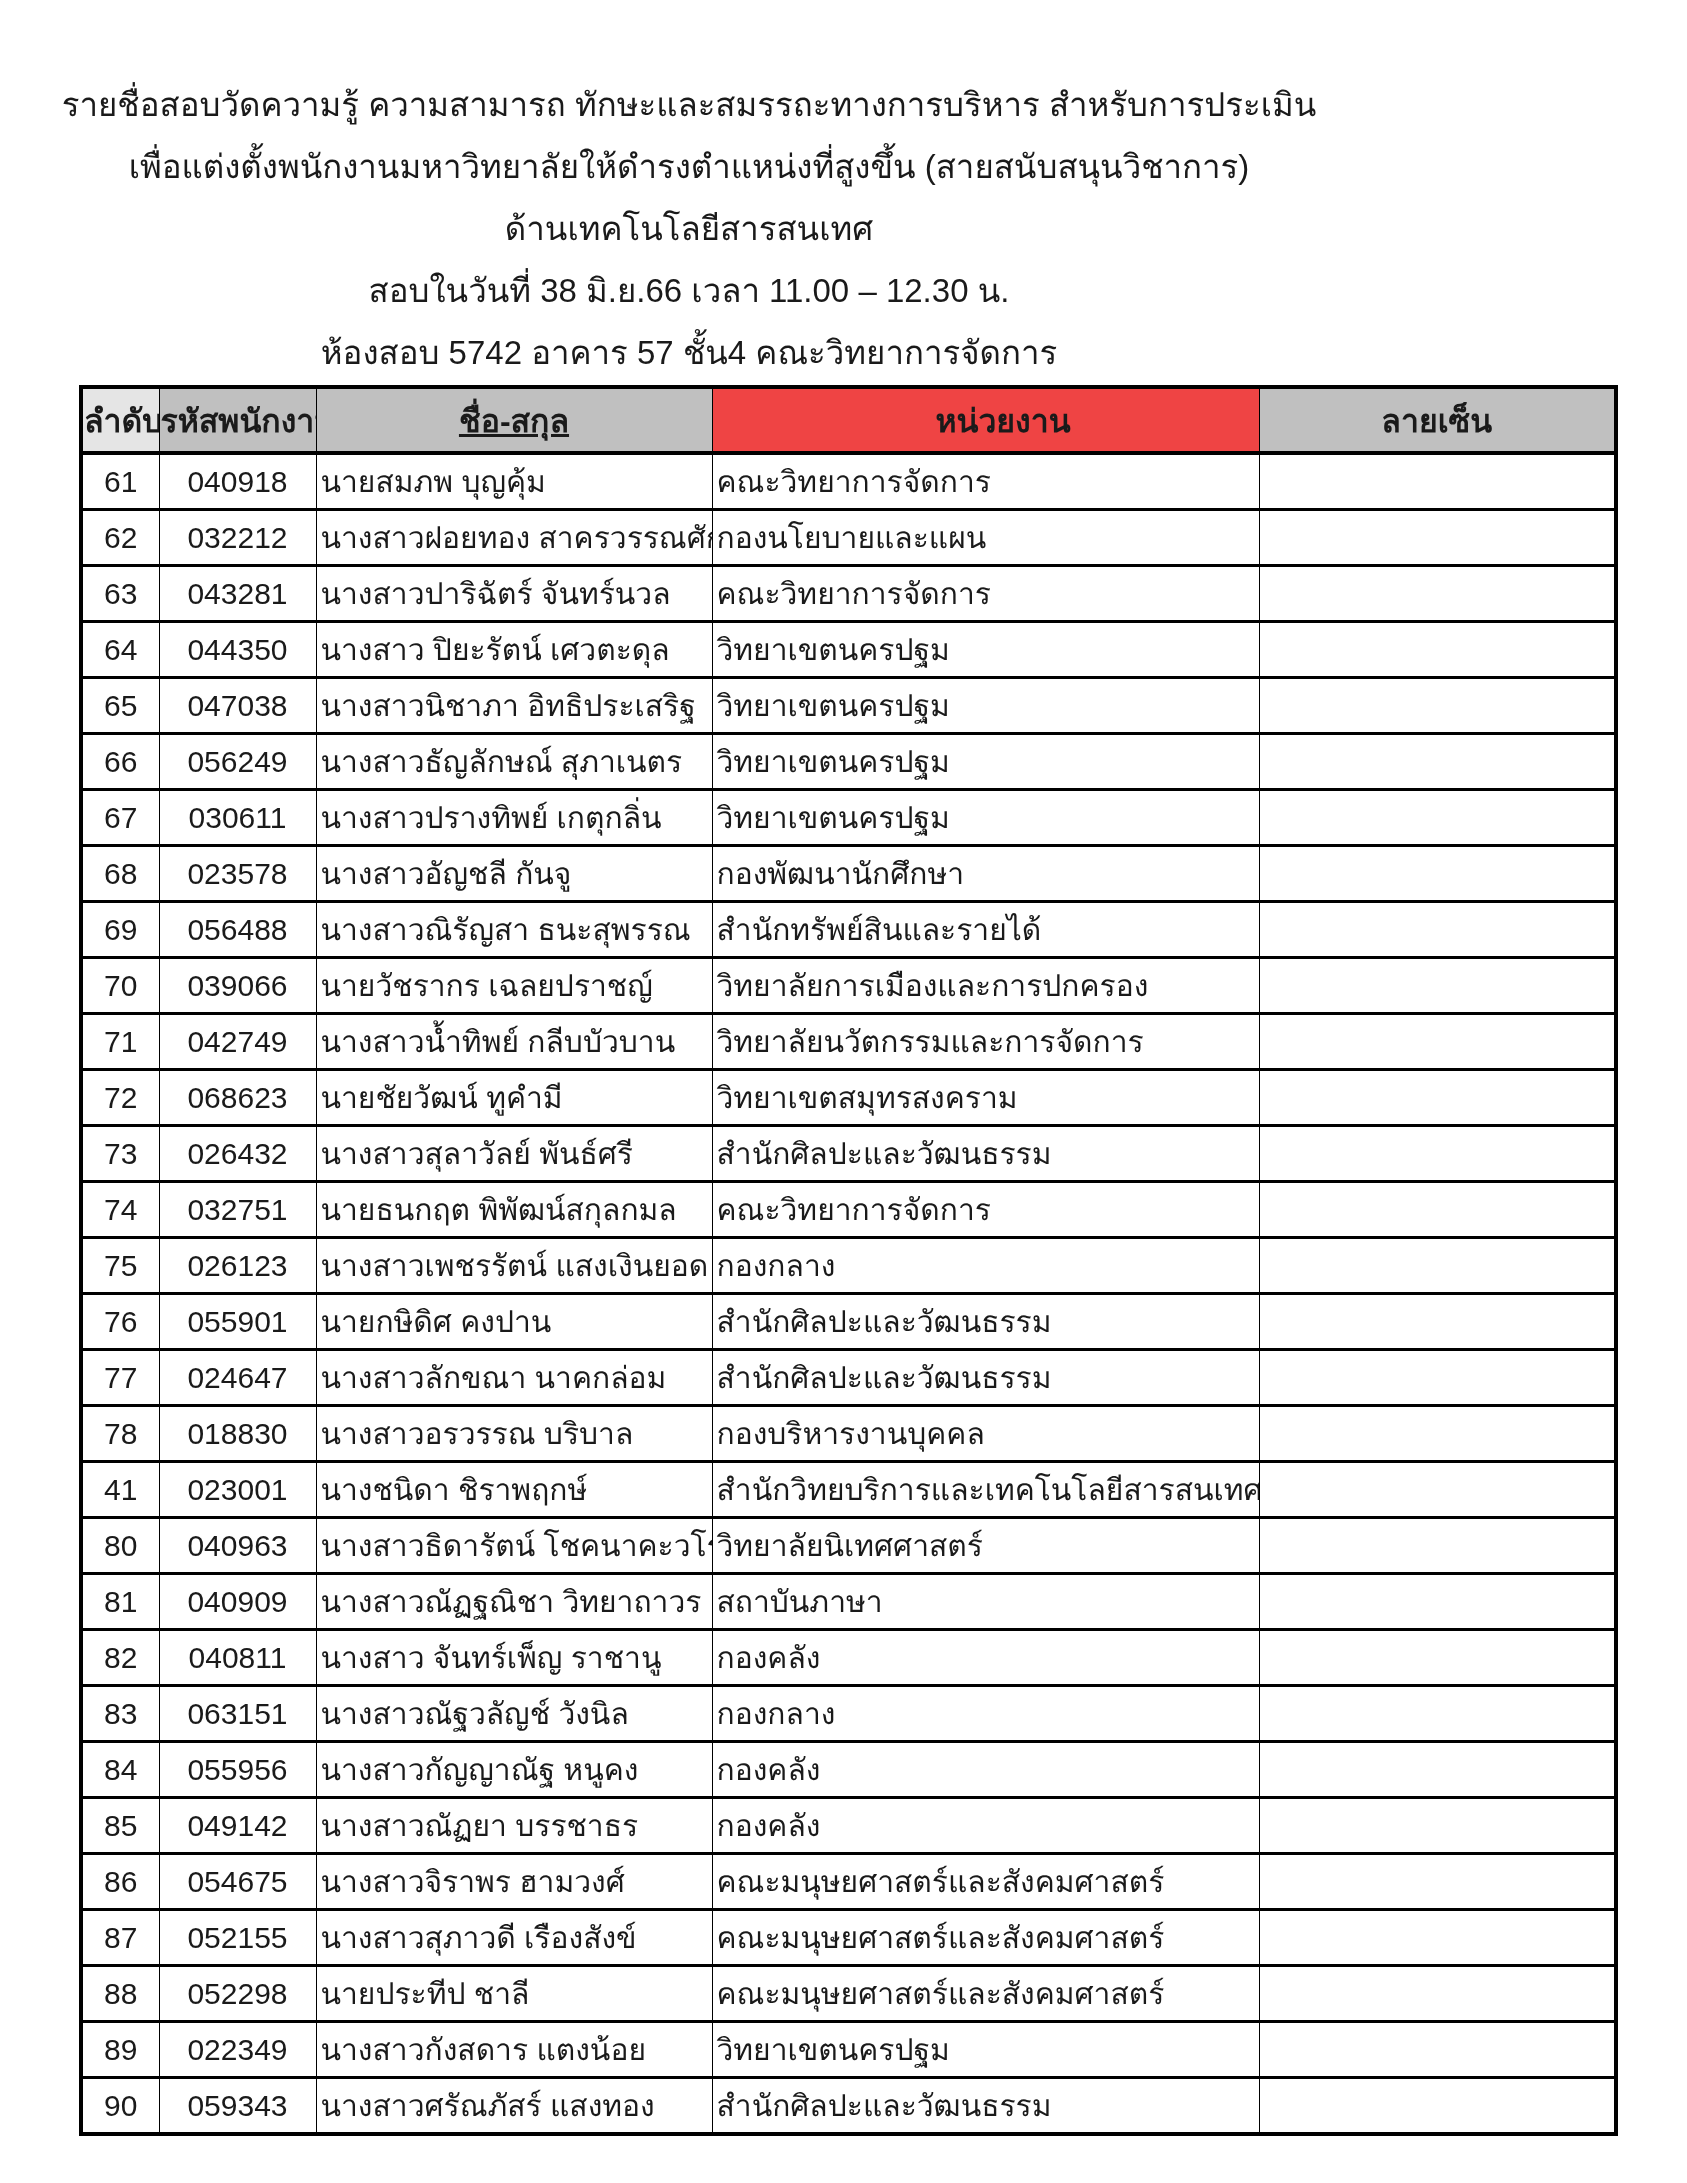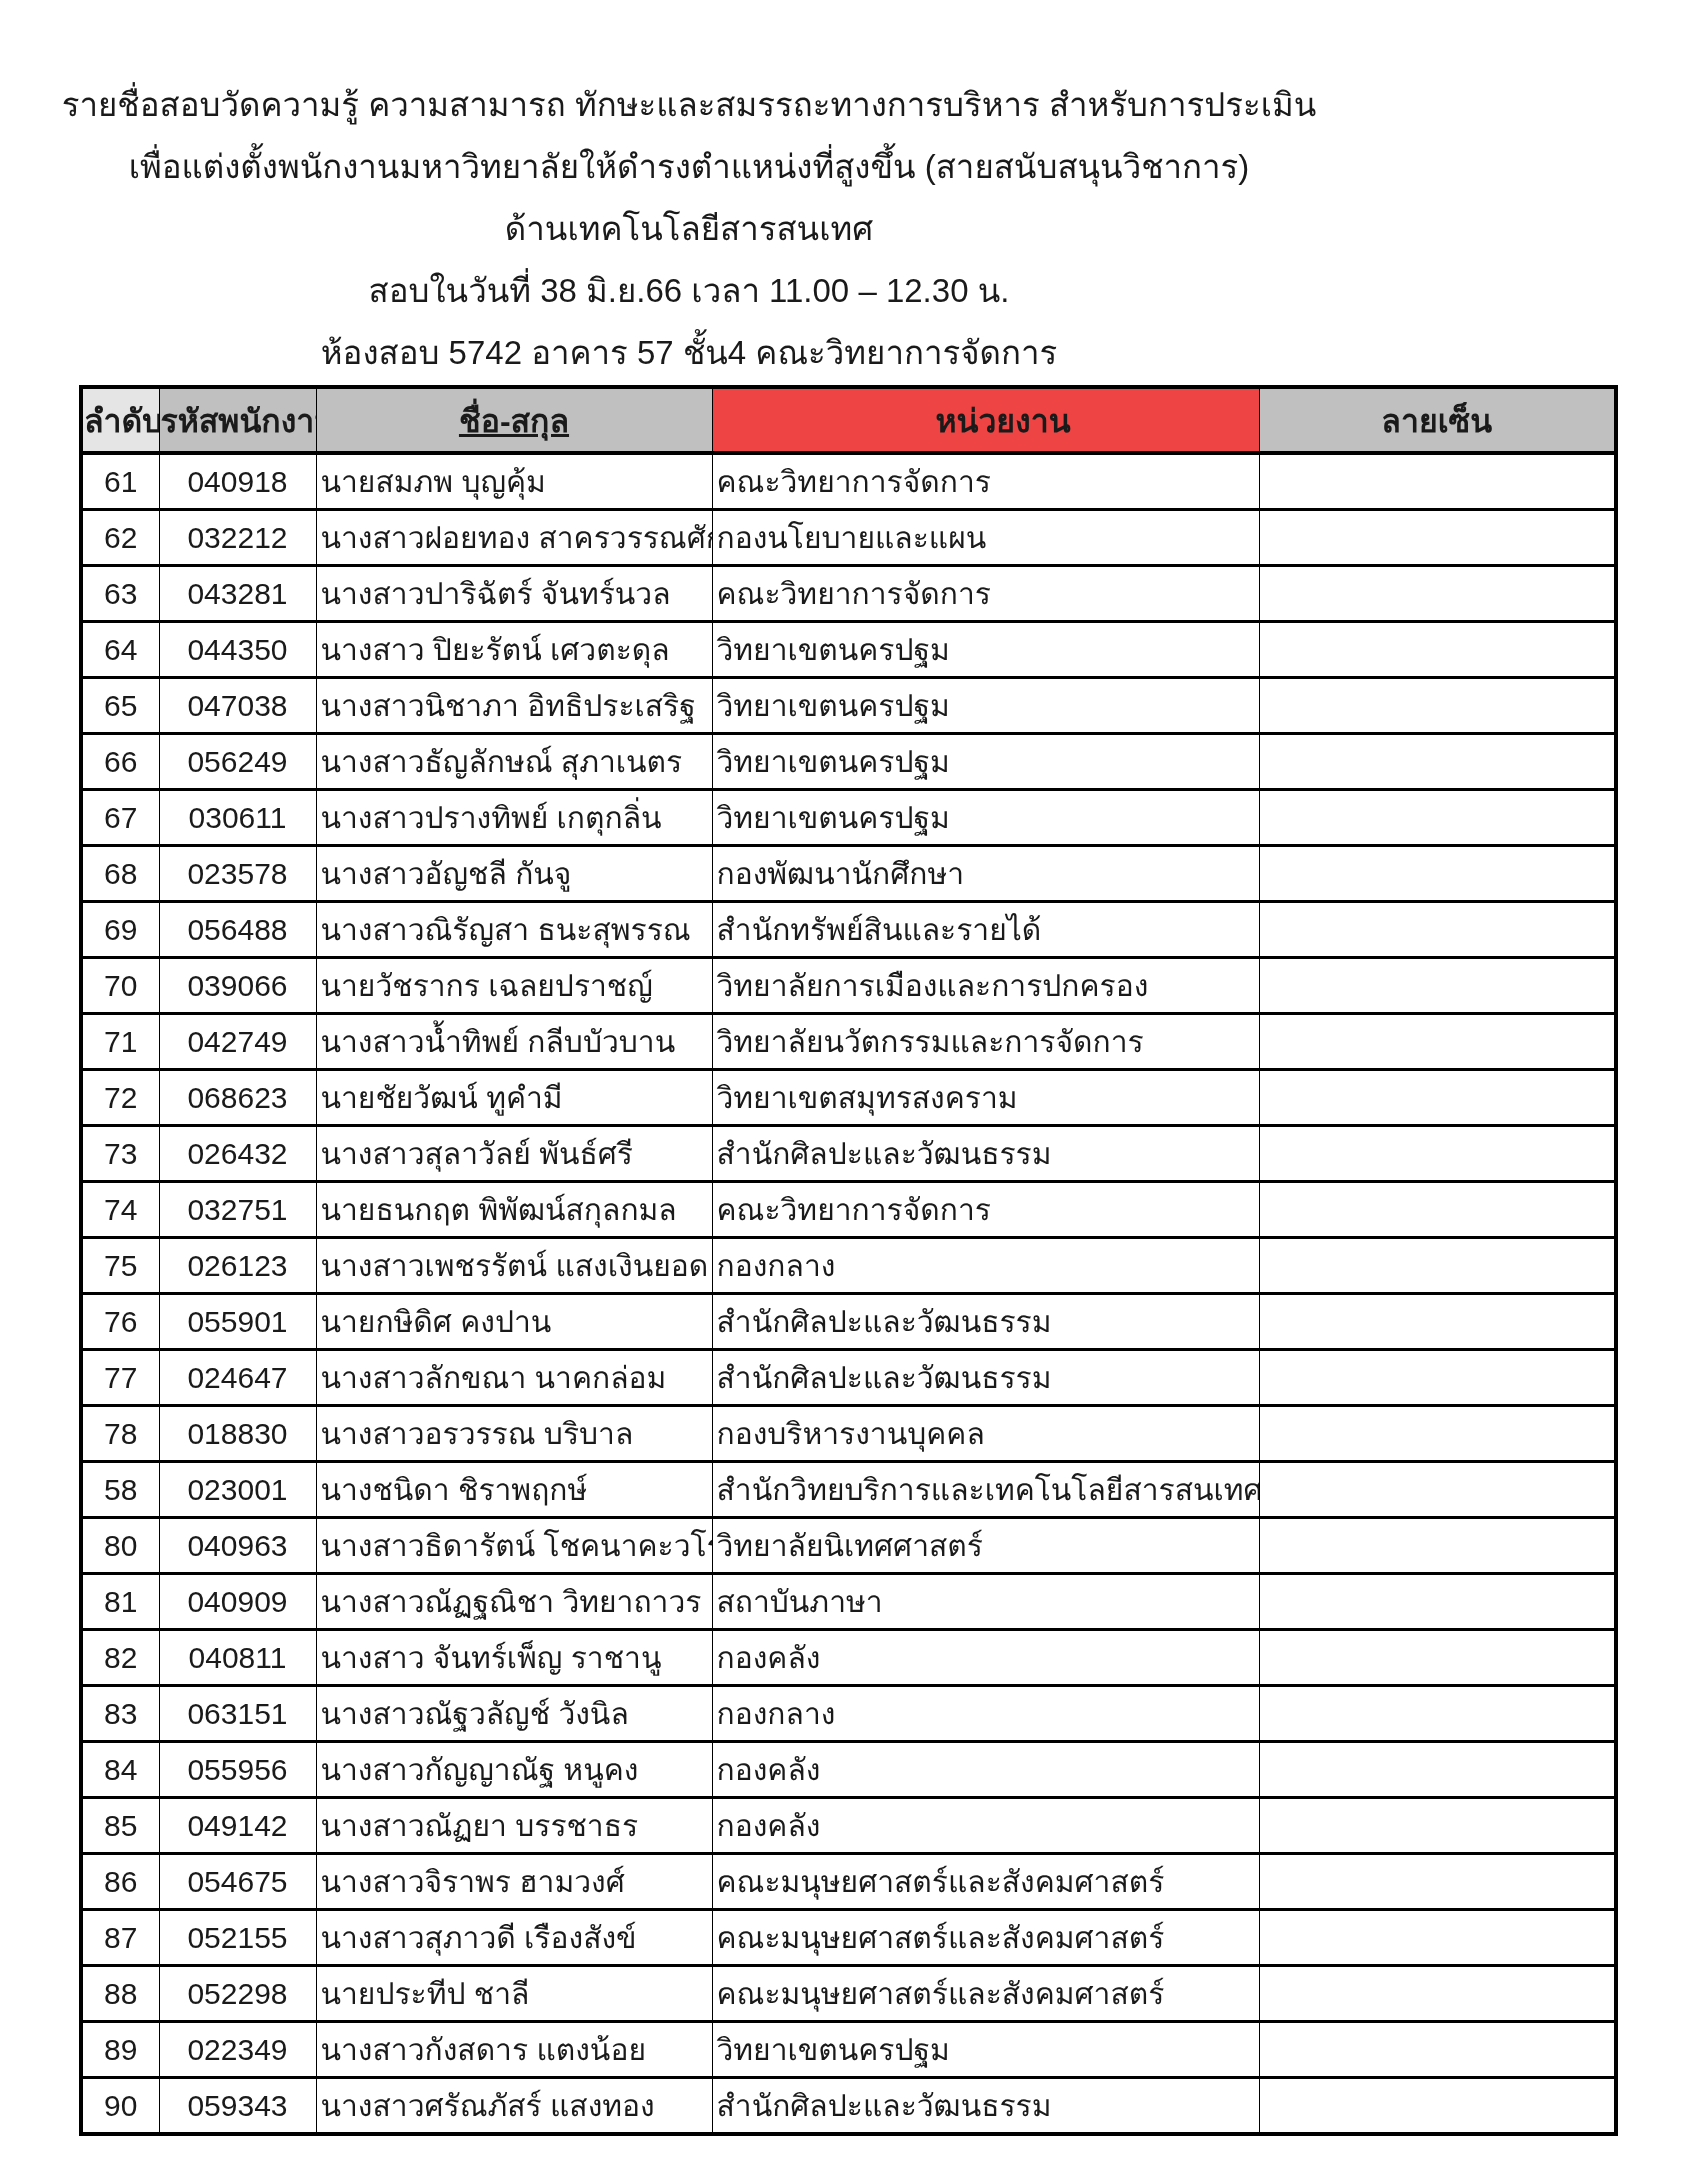--- a/index.html
+++ b/index.html
@@ -215,21 +215,21 @@
         <td class="c4"></td>
       </tr>
       <tr>
         <td class="c0">78</td>
         <td class="c1">018830</td>
         <td class="c2">นางสาวอรวรรณ บริบาล</td>
         <td class="c3">กองบริหารงานบุคคล</td>
         <td class="c4"></td>
       </tr>
       <tr>
-        <td class="c0">58</td>
+        <td class="c0">41</td>
         <td class="c1">023001</td>
         <td class="c2">นางชนิดา  ชิราพฤกษ์</td>
         <td class="c3">สำนักวิทยบริการและเทคโนโลยีสารสนเทศ</td>
         <td class="c4"></td>
       </tr>
       <tr>
         <td class="c0">80</td>
         <td class="c1">040963</td>
         <td class="c2">นางสาวธิดารัตน์ โชคนาคะวโร</td>
         <td class="c3">วิทยาลัยนิเทศศาสตร์</td>

